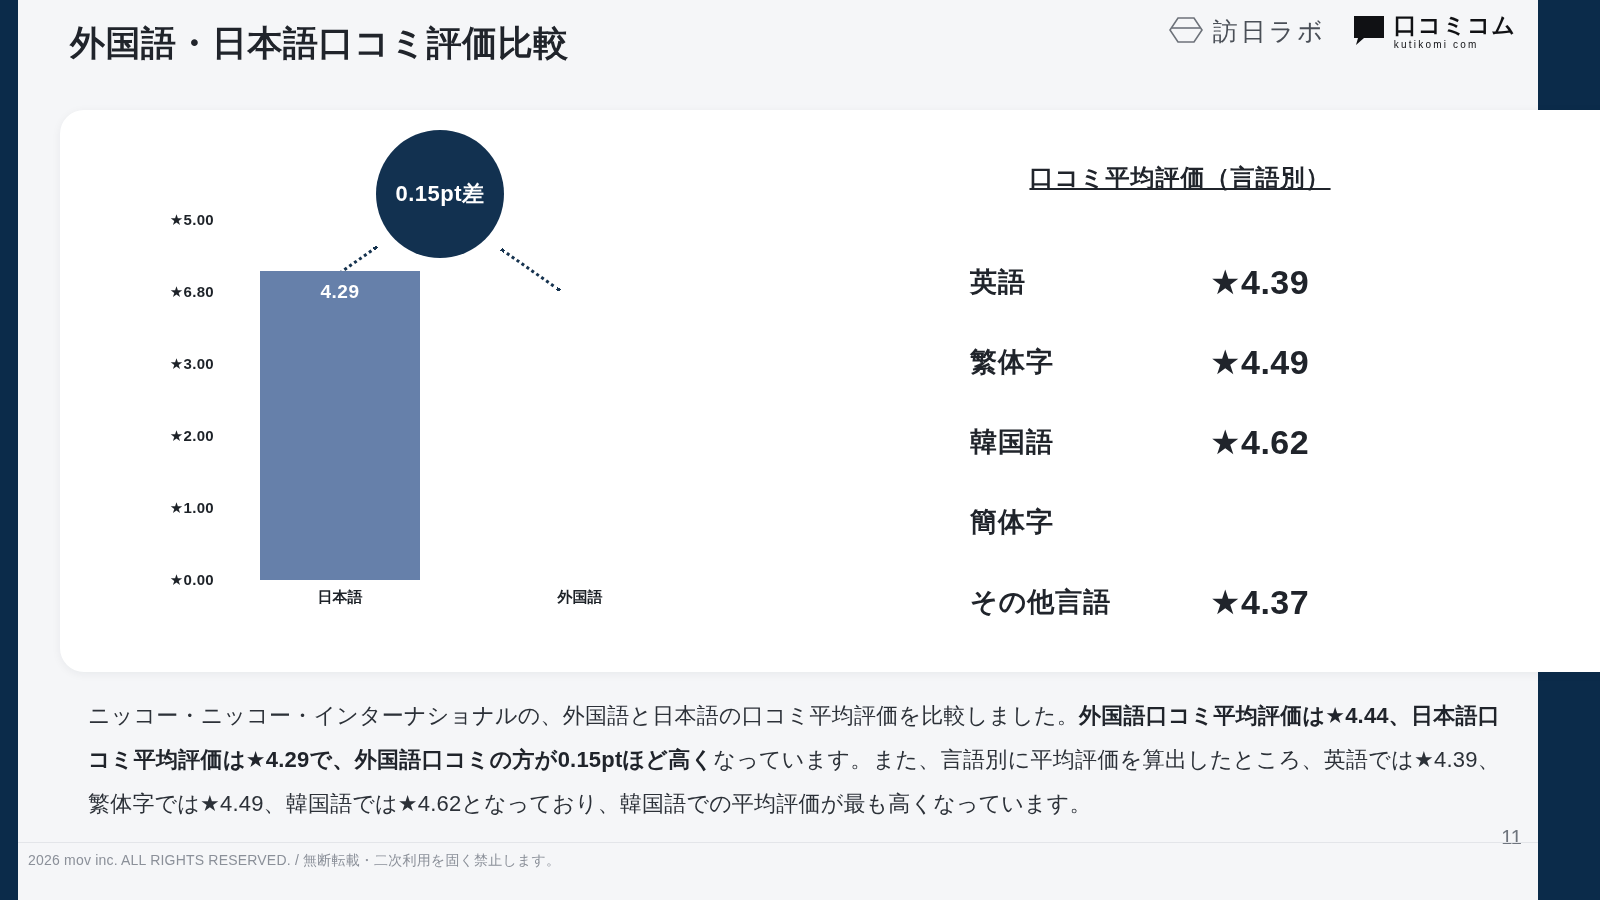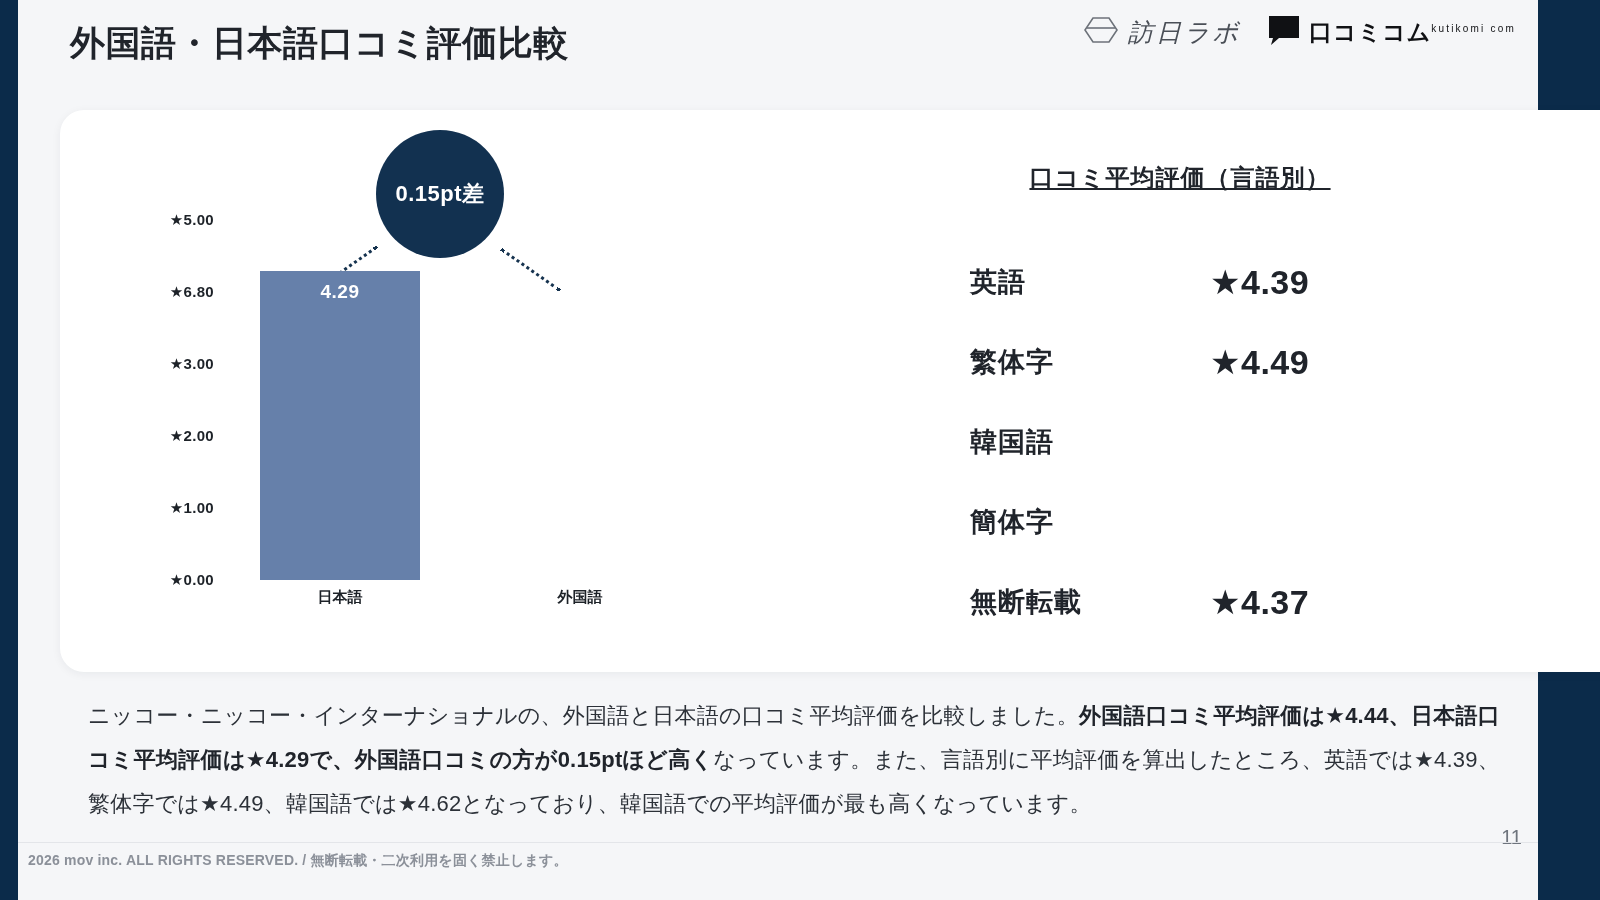--- a/index.html
+++ b/index.html
@@ -51,43 +51,42 @@
   .logos {
     position: absolute;
     right: 4px;
     top: 14px;
     display: flex;
     align-items: center;
     gap: 26px;
   }
   .logo-homichi {
     display: flex;
-    align-items: flex-end;
+    align-items: flex-start;
     gap: 10px;
-    font-style: italic;
   }
   .hex-icon {
     display: block;
   }
   .logo-homichi-text {
     font-size: 25px;
     font-weight: 400;
     letter-spacing: 3px;
     color: #4a4f57;
     white-space: nowrap;
   }
   .logo-kutikomi {
     display: flex;
     align-items: center;
     gap: 8px;
   }
   .bubble-icon { display: block; }
   .kutikomi-stack {
     display: flex;
-    flex-direction: row;
+    flex-direction: column;
     align-items: flex-start;
     line-height: 1;
   }
   .kutikomi-main {
     font-size: 23px;
     font-weight: 700;
     letter-spacing: 1px;
     color: #101114;
     white-space: nowrap;
   }
@@ -284,21 +283,21 @@
     right: 62px;
     top: 842px;
     height: 1px;
     background: #e3e5e9;
   }
   .footer-text {
     position: absolute;
     left: 28px;
     top: 852px;
     font-size: 14px;
-    font-weight: 700;
+    font-weight: 400;
     color: #8b9099;
     letter-spacing: 0.2px;
   }
   .page-number {
     position: absolute;
     right: 78px;
     top: 826px;
     font-size: 20px;
     color: #6e747d;
     font-weight: 400;
@@ -377,26 +376,27 @@
           <div class="lang-row">
             <div class="lang-name">英語</div>
             <div class="lang-score">★4.39</div>
           </div>
           <div class="lang-row">
             <div class="lang-name">繁体字</div>
             <div class="lang-score">★4.49</div>
           </div>
           <div class="lang-row">
             <div class="lang-name">韓国語</div>
+            <div class="lang-score">★4.62</div>
           </div>
           <div class="lang-row">
             <div class="lang-name">簡体字</div>
           </div>
           <div class="lang-row">
-            <div class="lang-name">無断転載</div>
+            <div class="lang-name">その他言語</div>
             <div class="lang-score">★4.37</div>
           </div>
         </div>
     </div>
   </div>
 
   <div class="caption">
     <span>ニッコー・ニッコー・インターナショナルの、外国語と日本語の口コミ平均評価を比較しました。</span><b>外国語口コミ平均評価は★4.44、日本語口コミ平均評価は★4.29で、外国語口コミの方が0.15ptほど高く</b><span>なっています。また、言語別に平均評価を算出したところ、英語では★4.39、繁体字では★4.49、韓国語では★4.62となっており、韓国語での平均評価が最も高くなっています。</span>
   </div>
 

